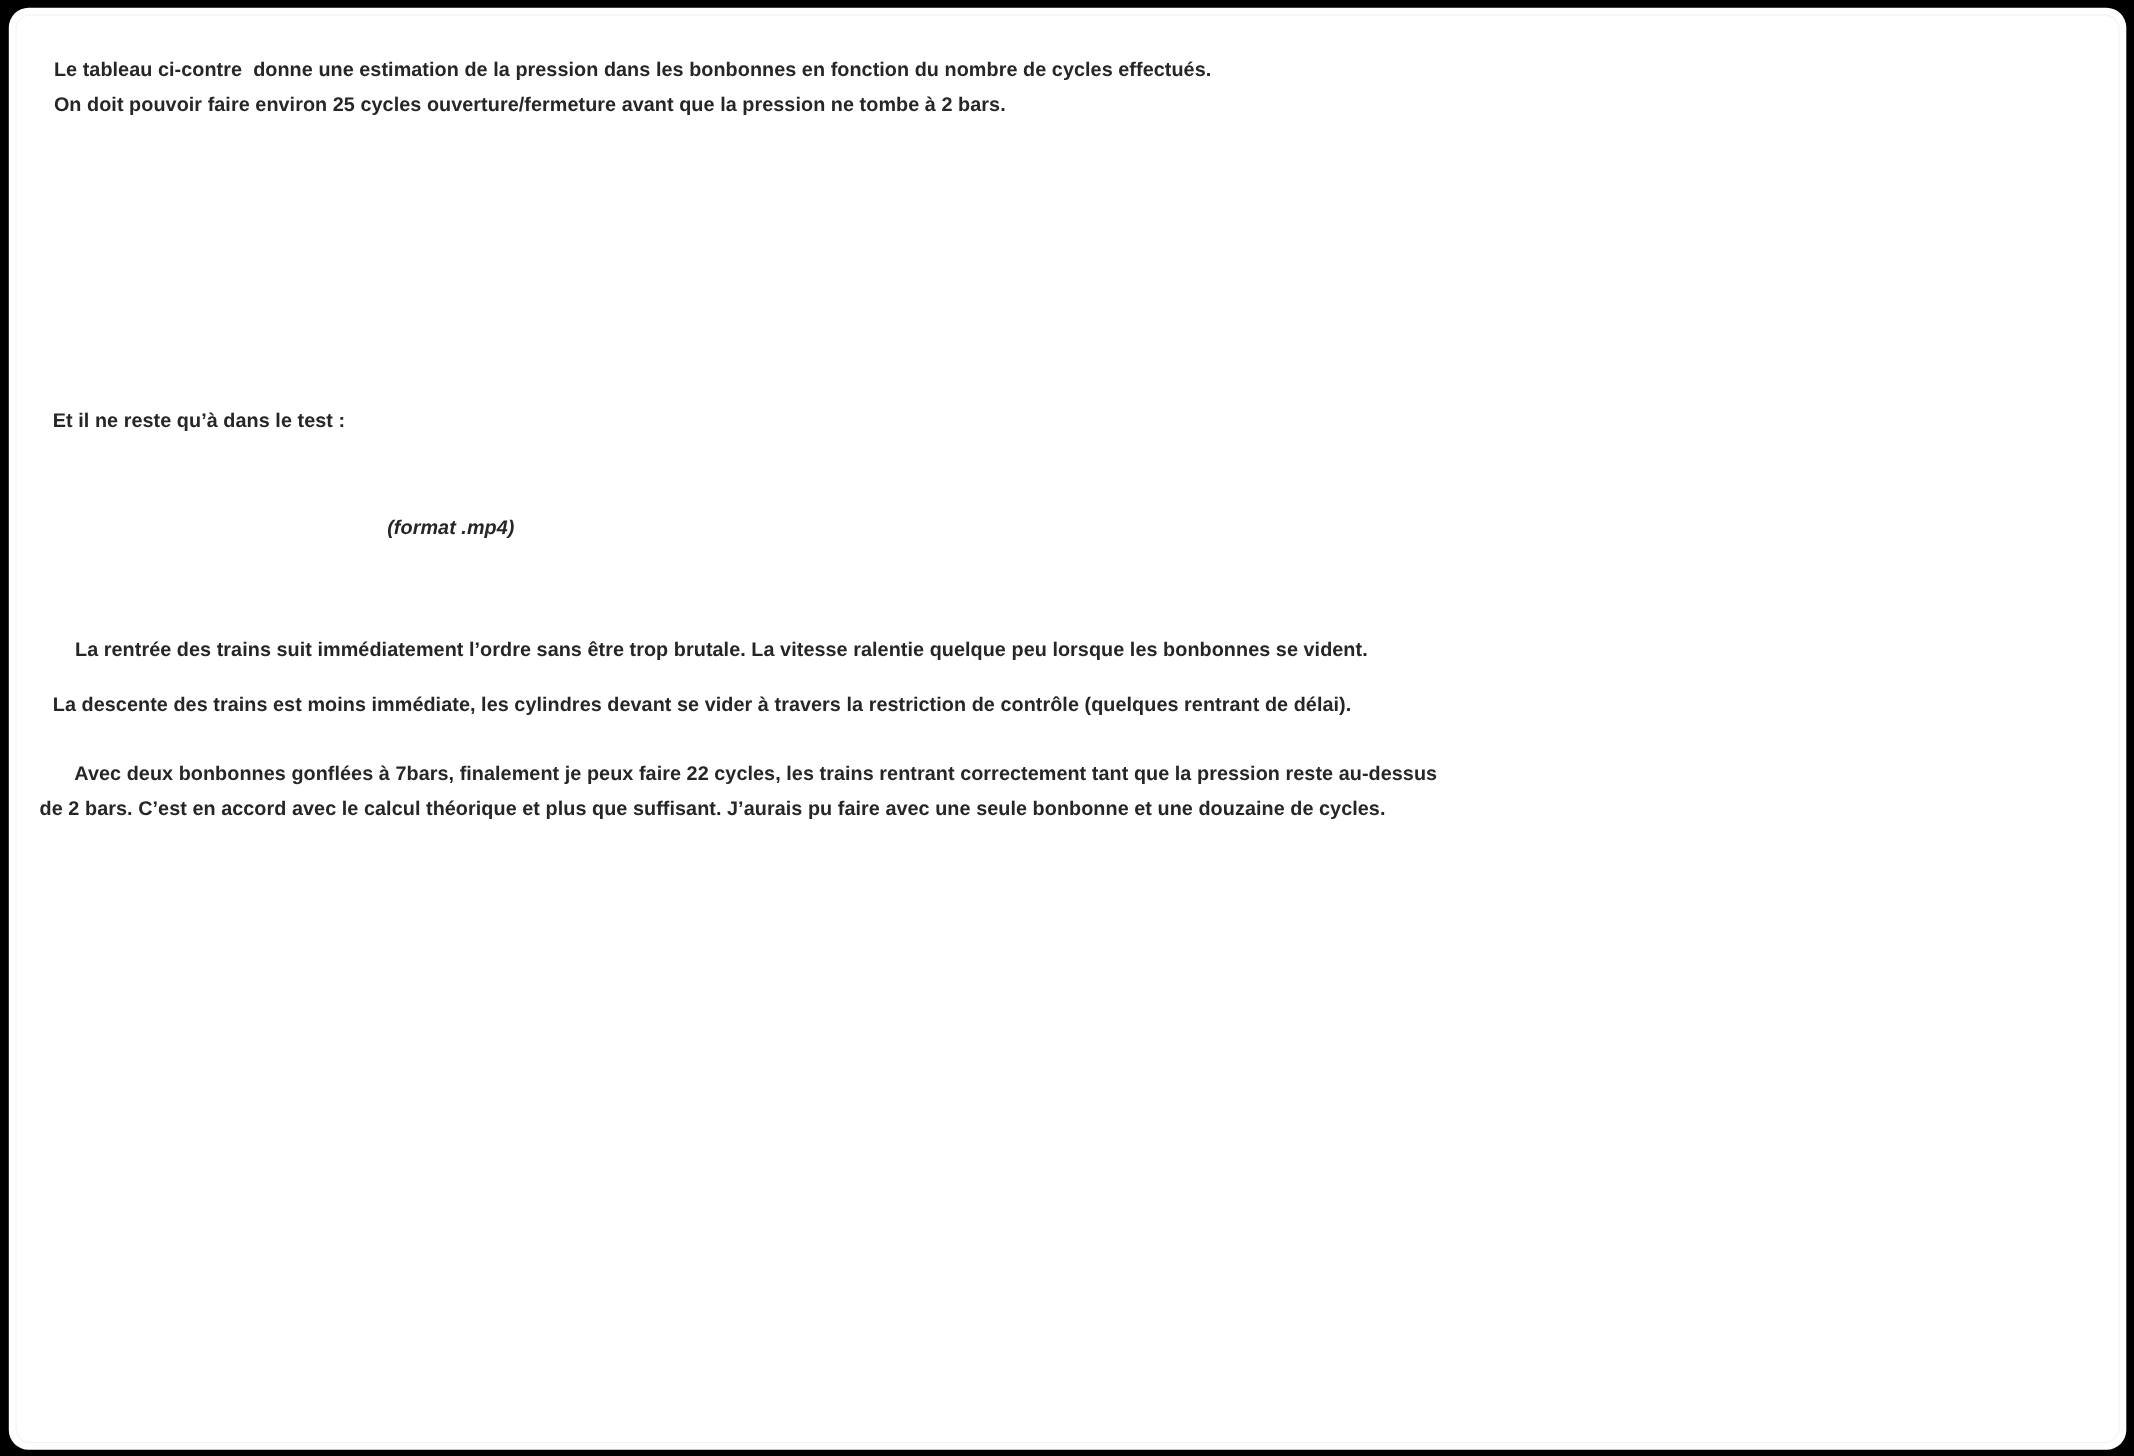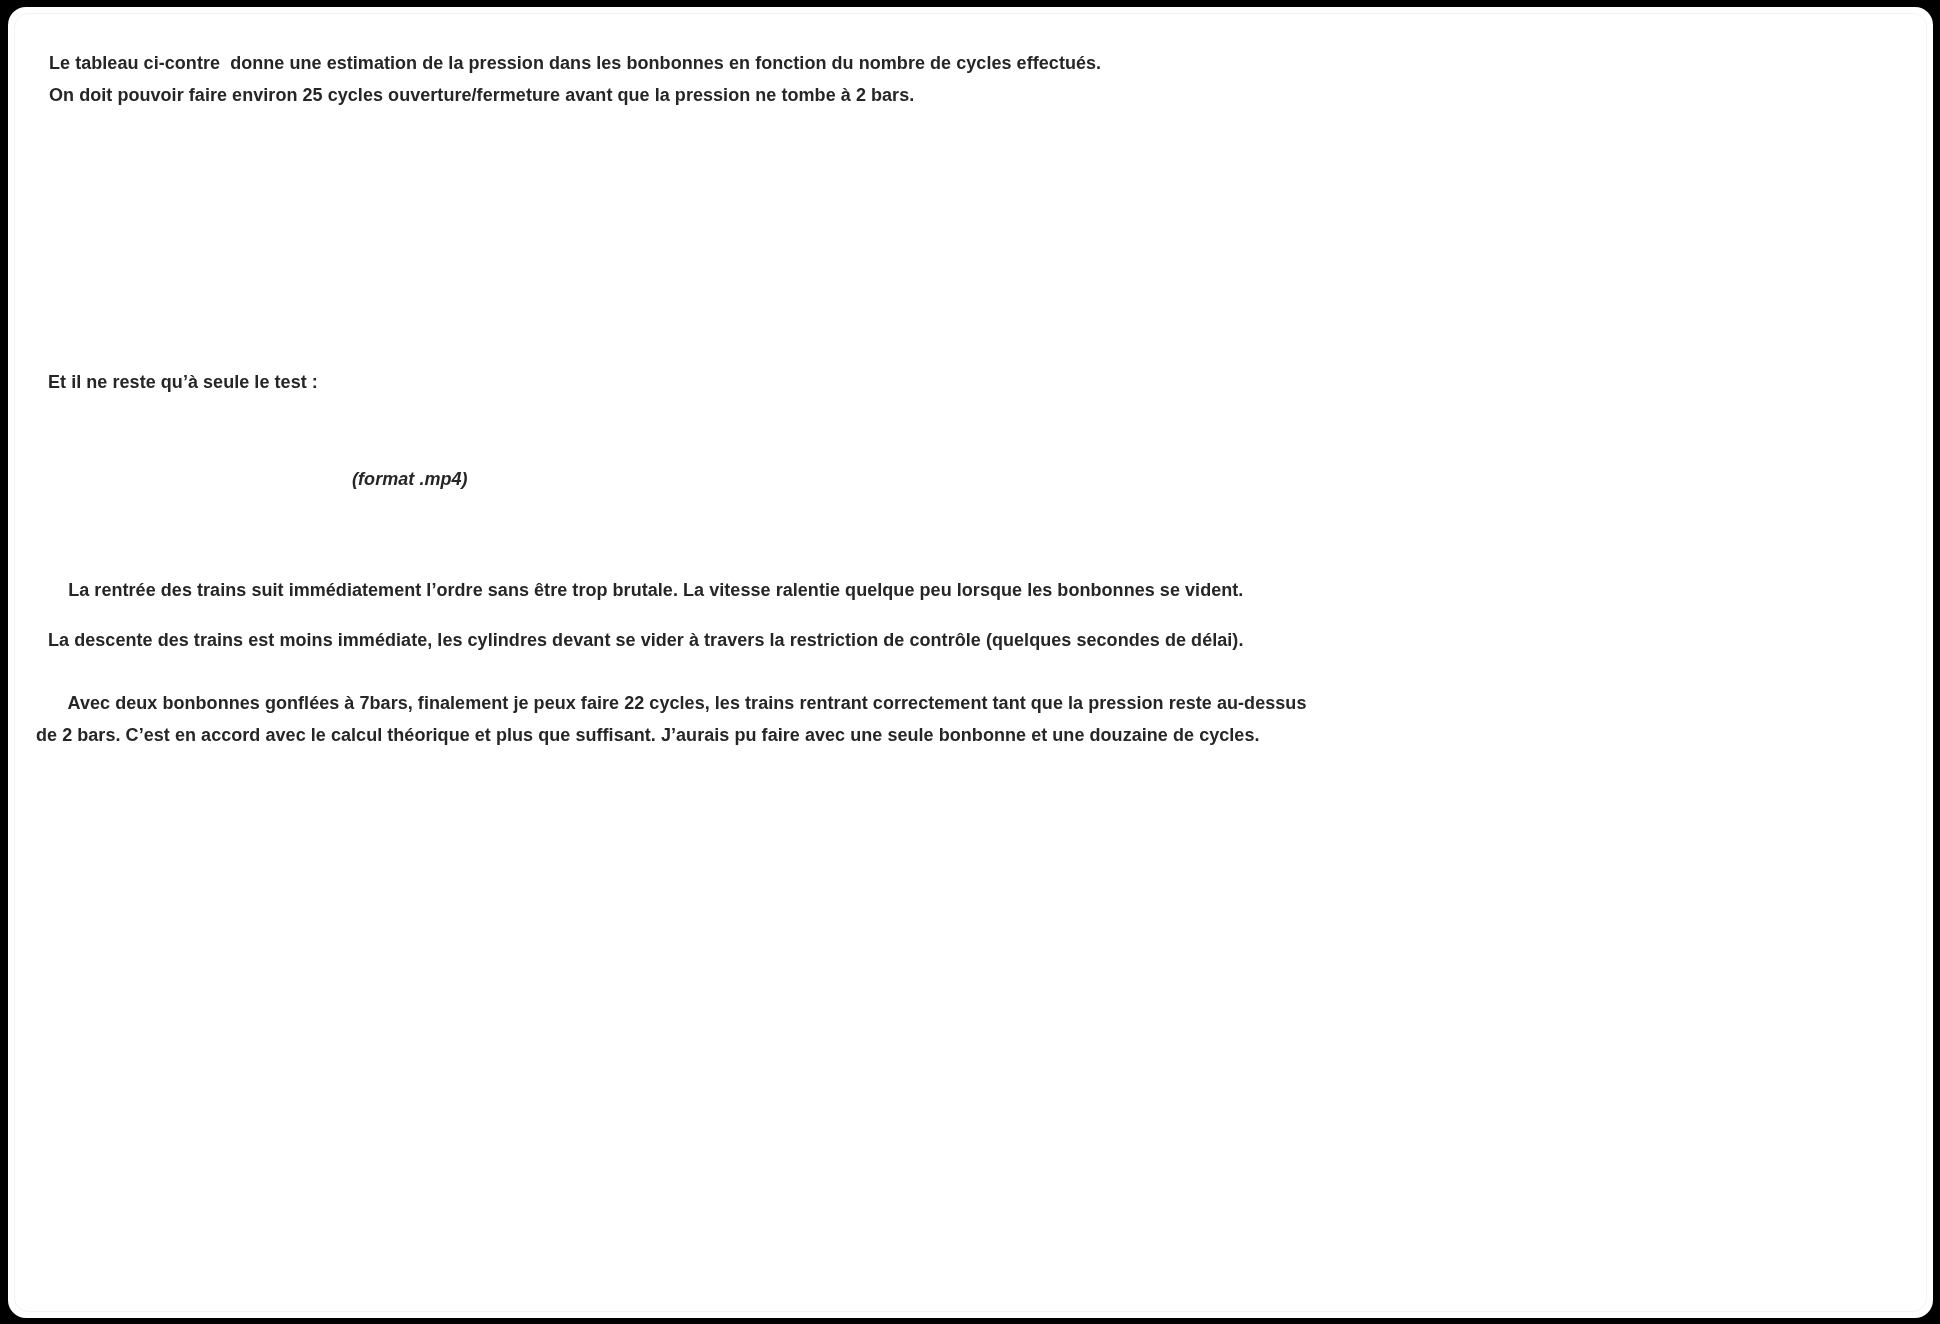--- a/index.html
+++ b/index.html
@@ -50,21 +50,21 @@
 </head>
 <body>
 
 <div class="panel">
   <div class="inner-border"></div>
 </div>
 
 <div class="line" style="left:49px; top:47px;">Le tableau ci-contre  donne une estimation de la pression dans les bonbonnes en fonction du nombre de cycles effectués.</div>
 <div class="line" style="left:49px; top:79px;">On doit pouvoir faire environ 25 cycles ouverture/fermeture avant que la pression ne tombe à 2 bars.</div>
 
-<div class="line" style="left:48px; top:366px;">Et il ne reste qu’à seule le test :</div>
+<div class="line" style="left:48px; top:366px;">Et il ne reste qu’à dans le test :</div>
 
 <div class="line italic" style="left:352px; top:463px;text-align:center;">(format .mp4)</div>
 
 <div class="line" style="left:48px; top:574px;">    La rentrée des trains suit immédiatement l’ordre sans être trop brutale. La vitesse ralentie quelque peu lorsque les bonbonnes se vident.</div>
-<div class="line" style="left:48px; top:624px;">La descente des trains est moins immédiate, les cylindres devant se vider à travers la restriction de contrôle (quelques secondes de délai).</div>
+<div class="line" style="left:48px; top:624px;">La descente des trains est moins immédiate, les cylindres devant se vider à travers la restriction de contrôle (quelques rentrant de délai).</div>
 
 <div class="line" style="left:48px; top:687px;">    Avec deux bonbonnes gonflées à 7bars, finalement je peux faire 22 cycles, les trains rentrant correctement tant que la pression reste au-dessus</div>
 <div class="line" style="left:36px; top:719px;">de 2 bars. C’est en accord avec le calcul théorique et plus que suffisant. J’aurais pu faire avec une seule bonbonne et une douzaine de cycles.</div>
 
 </body></html>

